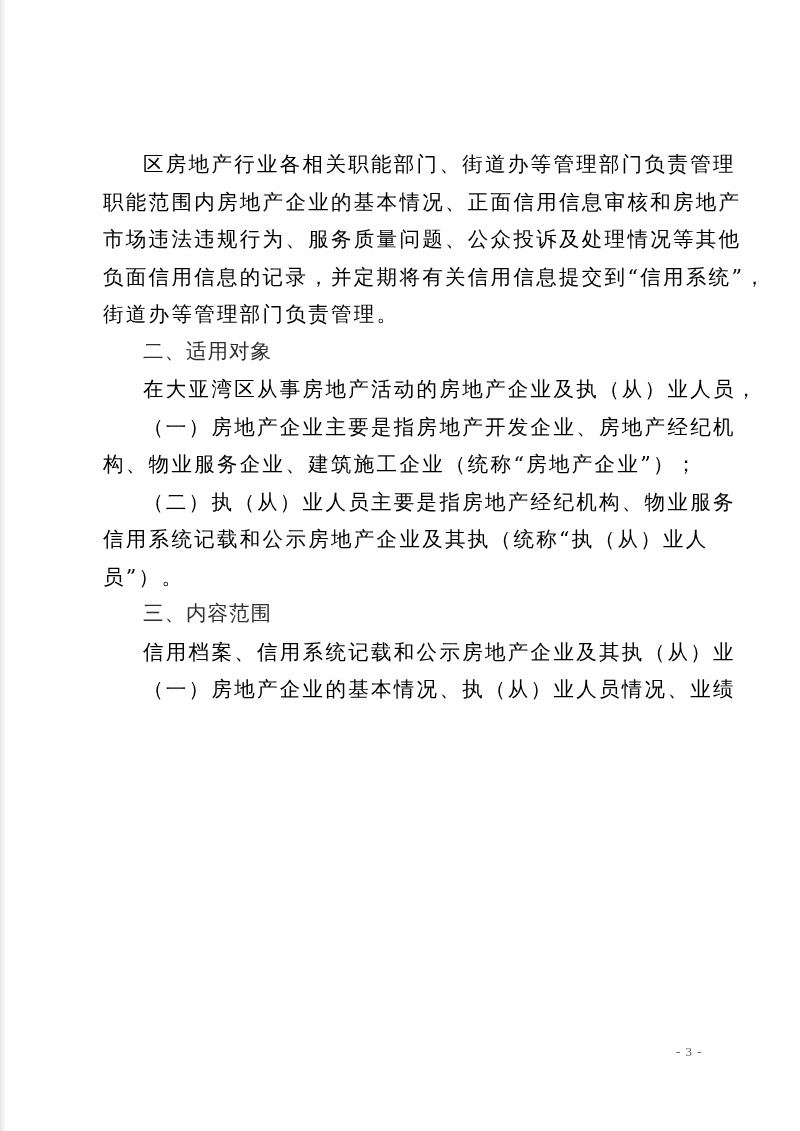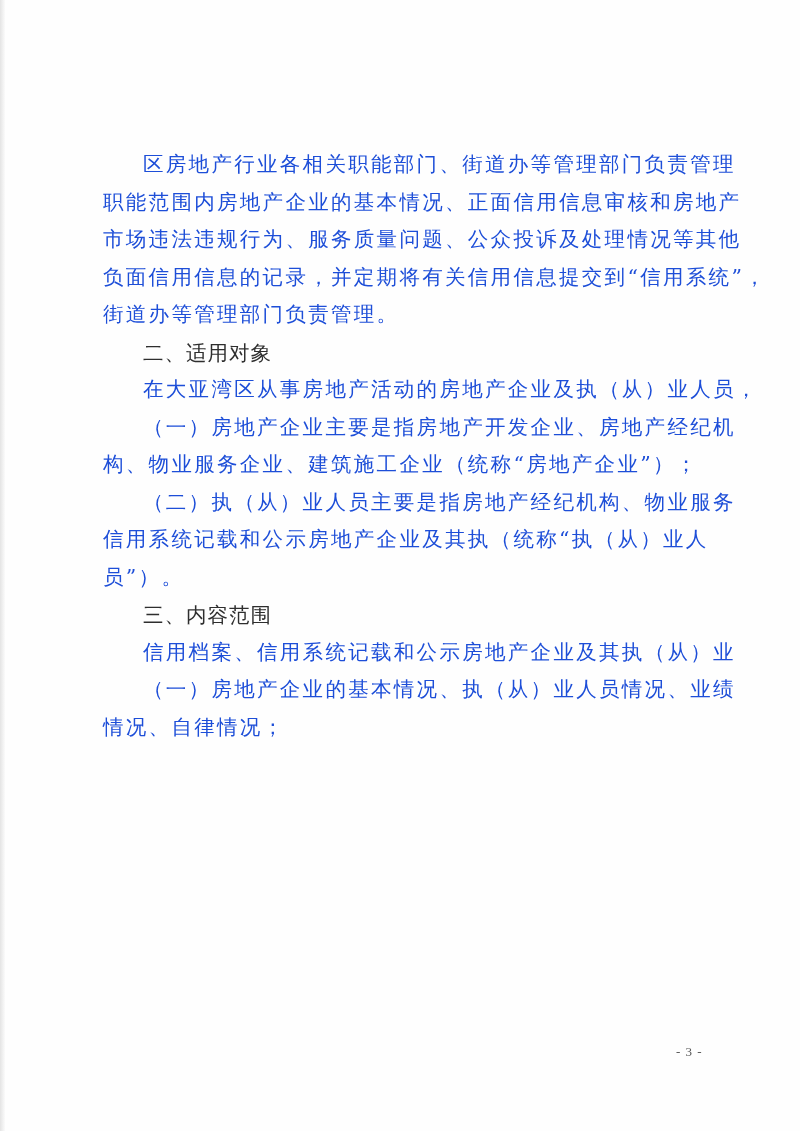--- a/index.html
+++ b/index.html
@@ -33,31 +33,31 @@
       top: 146px;
       width: 600px;
     }
     .line {
       position: relative;
       height: 37.5px;
       line-height: 37.5px;
       font-size: 20.5px;
       white-space: nowrap;
       letter-spacing: 2.3px;
-      color: #1d4ed8;
+      color: #000000;
     }
     .line.indent { padding-left: 40px; }
     .line.justify {
       text-align: justify;
       text-align-last: justify;
       width: 597px;
     }
     .line.indent.justify { width: 557px; }
     .heading {
-      font-family: Liberation Sans, sans-serif;
+      font-family: Liberation Mono, monospace;
       font-size: 20.5px;
       letter-spacing: 1px;
       color: #2e2e2e;
       padding-left: 40px;
     }
     .page-number {
       position: absolute;
       left: 676px;
       top: 1044px;
       font-family: "Liberation Serif", serif;
@@ -101,19 +101,18 @@
     </div>
 
     <div class="line heading">三、内容范围</div>
 
     <div>
       <div class="line indent justify">信用档案、信用系统记载和公示房地产企业及其执（从）业</div>
     </div>
 
     <div>
       <div class="line indent justify">（一）房地产企业的基本情况、执（从）业人员情况、业绩</div>
-      <div class="line">情况、自律情况；</div>
     </div>
 
   </div>
 
   <div class="page-number">- 3 -</div>
 </div>
 
 </body></html>

